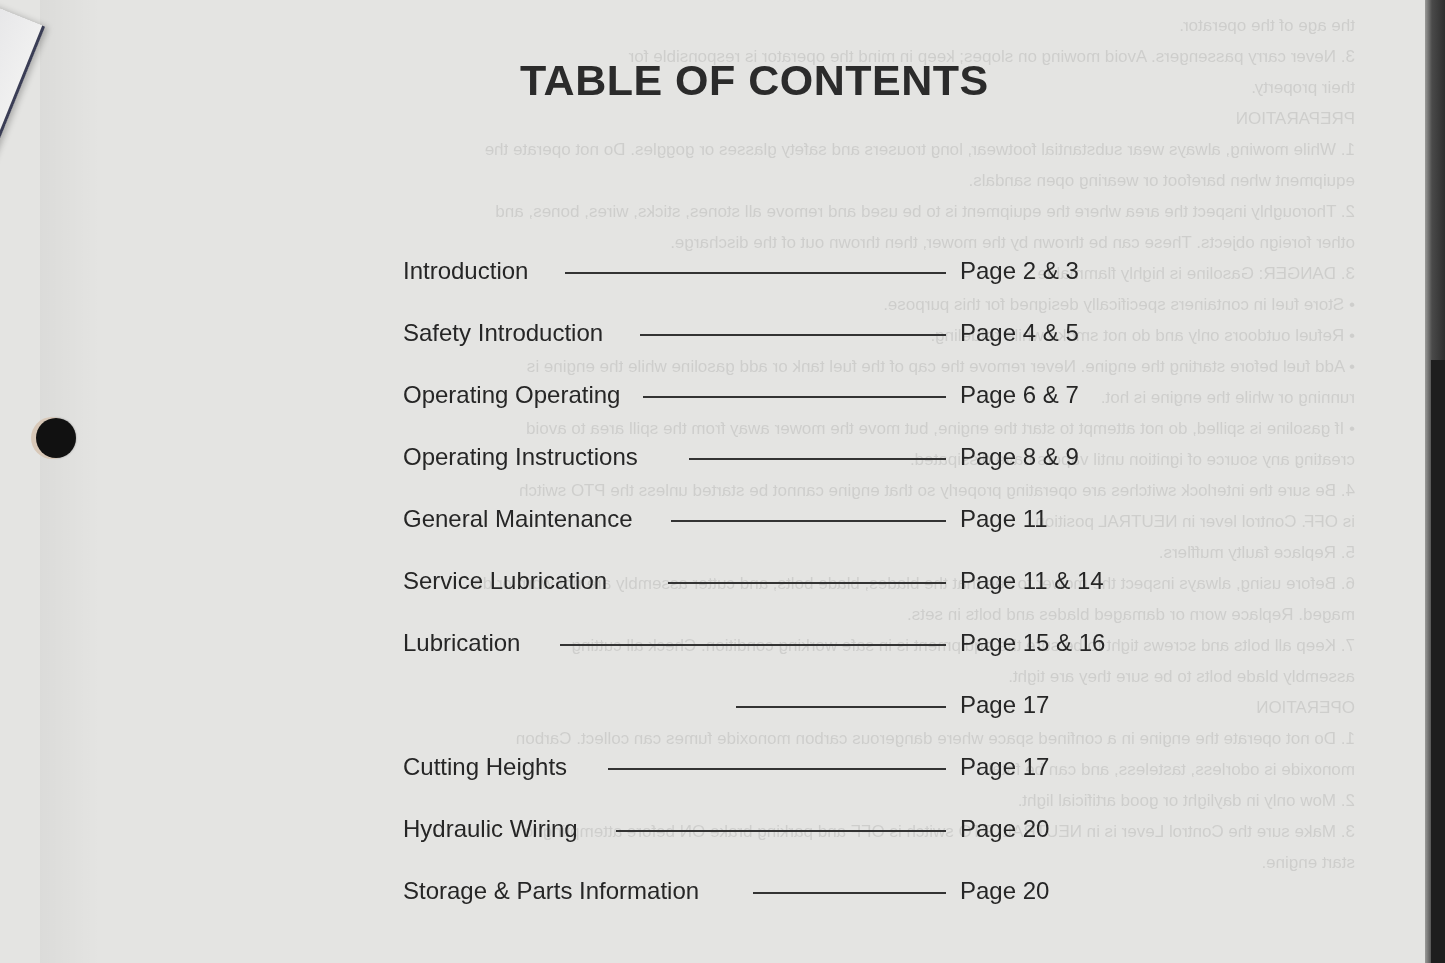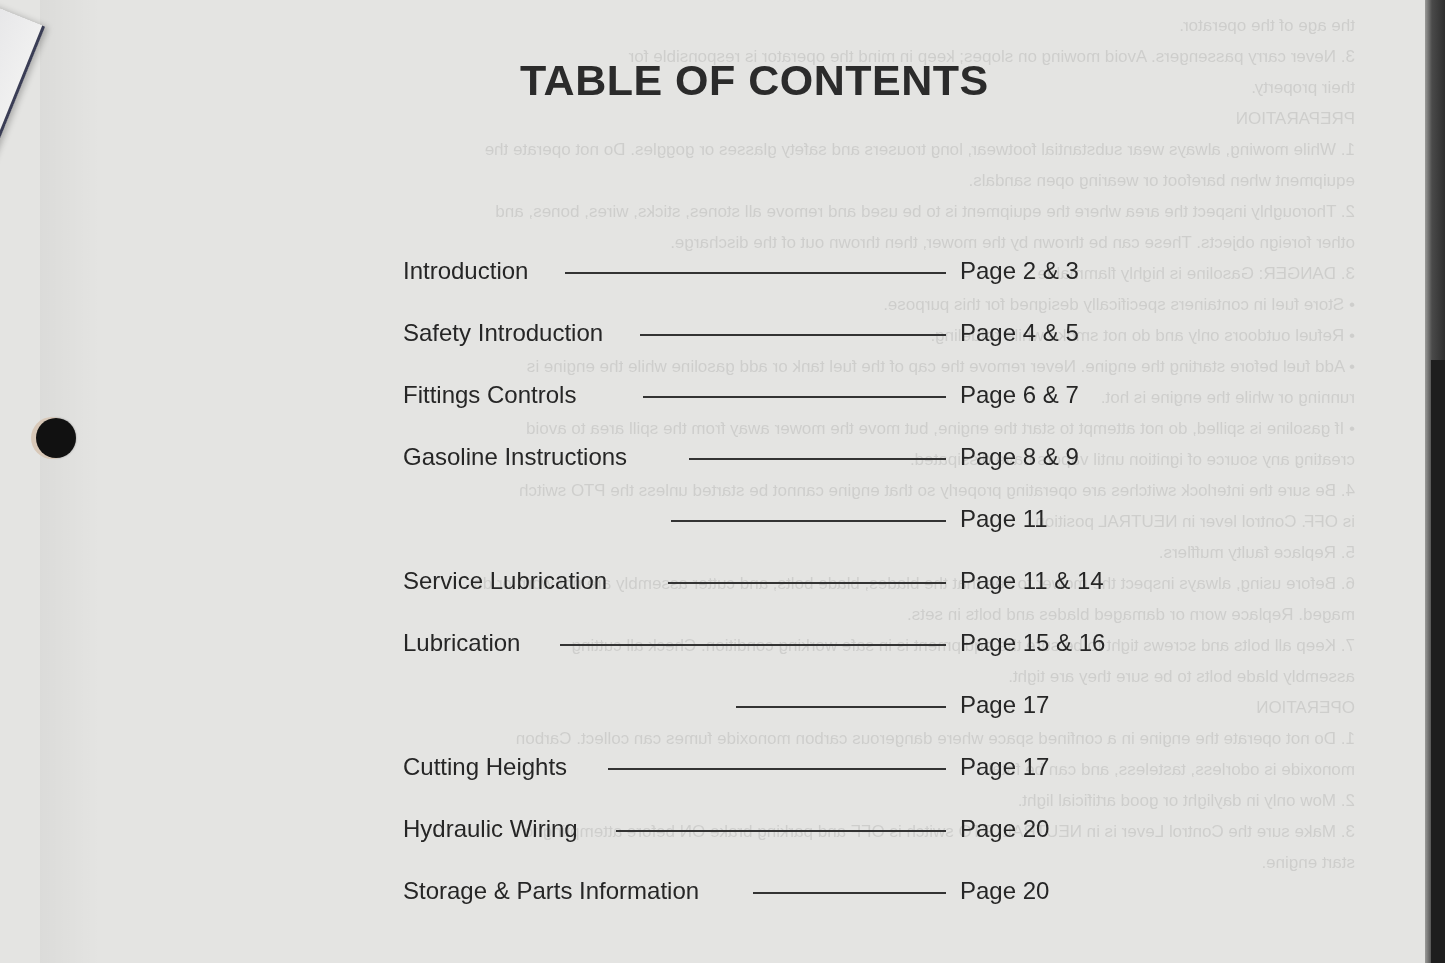--- a/index.html
+++ b/index.html
@@ -176,30 +176,31 @@
         <span class="toc-label">Introduction</span>
         <span class="toc-leader" style="position: absolute; left: 162px; width: 381px;"></span>
         <span class="toc-page">Page 2 &amp; 3</span>
       </div>
       <div class="toc-row">
         <span class="toc-label">Safety Introduction</span>
         <span class="toc-leader" style="position: absolute; left: 237px; width: 306px;"></span>
         <span class="toc-page">Page 4 &amp; 5</span>
       </div>
       <div class="toc-row">
-        <span class="toc-label">Fittings Controls</span>
+        <span class="toc-label">Operating Operating</span>
         <span class="toc-leader" style="position: absolute; left: 240px; width: 303px;"></span>
         <span class="toc-page">Page 6 &amp; 7</span>
       </div>
       <div class="toc-row">
-        <span class="toc-label">Gasoline Instructions</span>
+        <span class="toc-label">Operating Instructions</span>
         <span class="toc-leader" style="position: absolute; left: 286px; width: 257px;"></span>
         <span class="toc-page">Page 8 &amp; 9</span>
       </div>
       <div class="toc-row">
+        <span class="toc-label">General Maintenance</span>
         <span class="toc-leader" style="position: absolute; left: 268px; width: 275px;"></span>
         <span class="toc-page">Page 11</span>
       </div>
       <div class="toc-row">
         <span class="toc-label">Service Lubrication</span>
         <span class="toc-leader" style="position: absolute; left: 265px; width: 278px;"></span>
         <span class="toc-page">Page 11 &amp; 14</span>
       </div>
       <div class="toc-row">
         <span class="toc-label">Lubrication</span>

